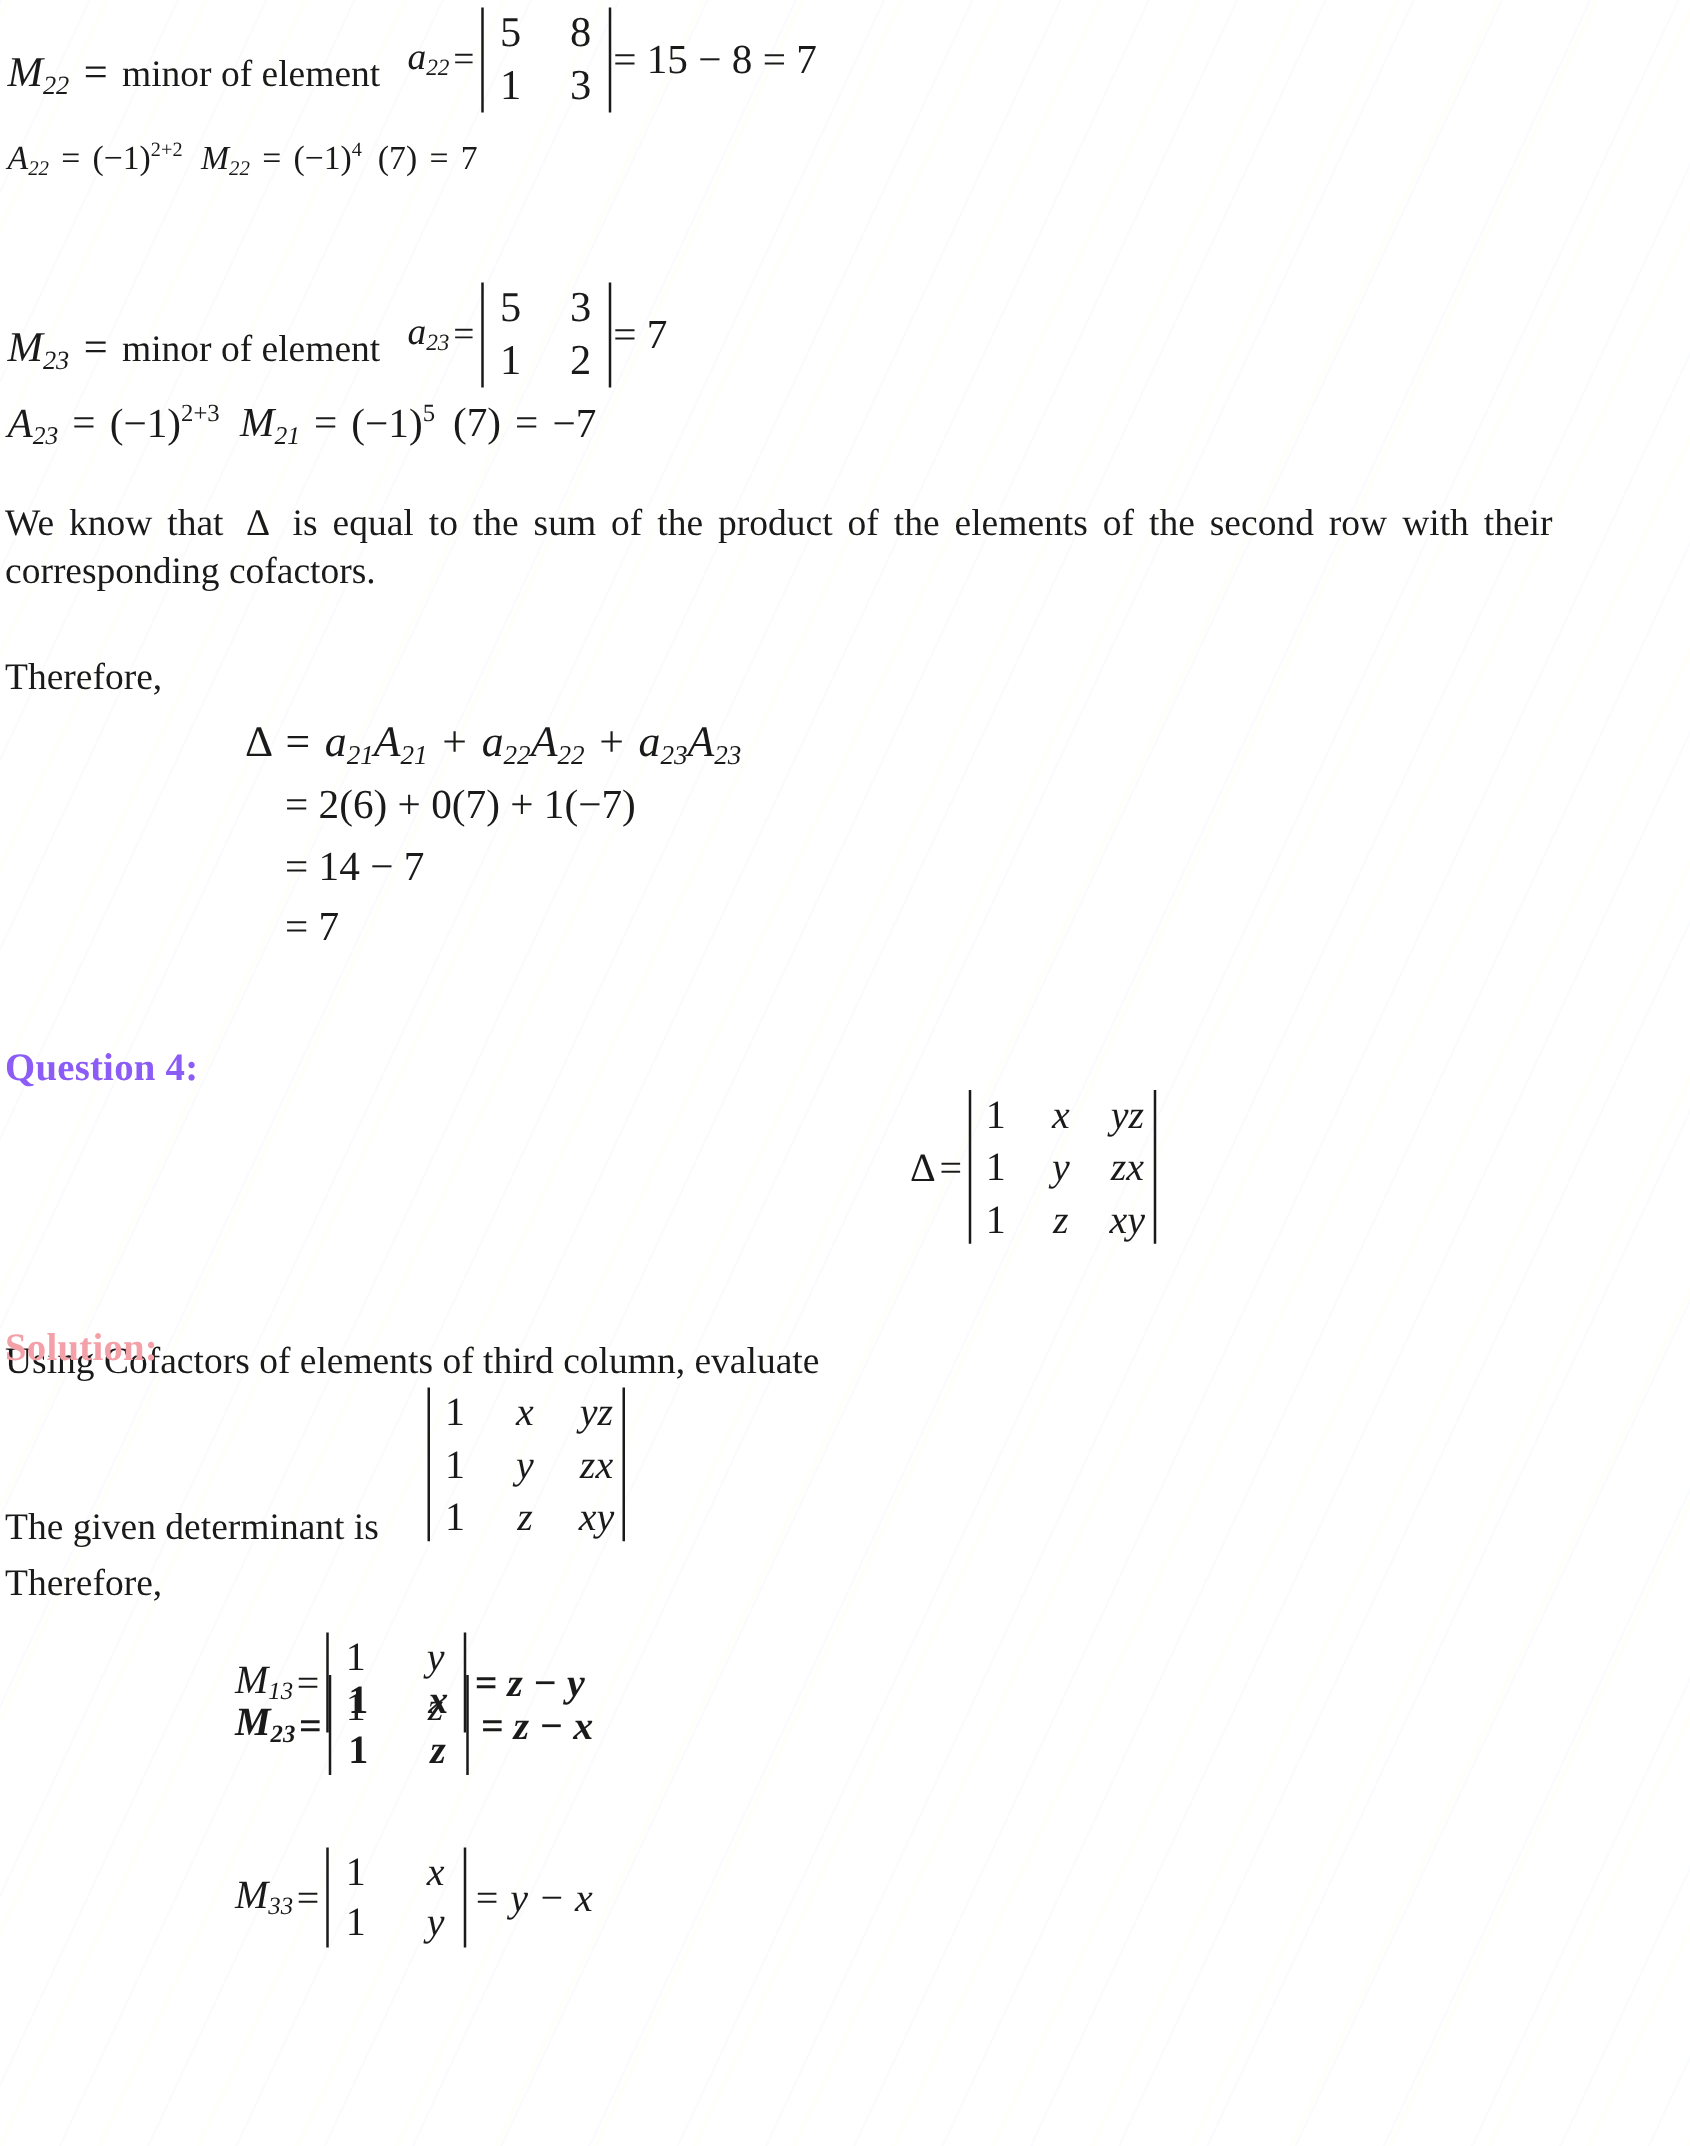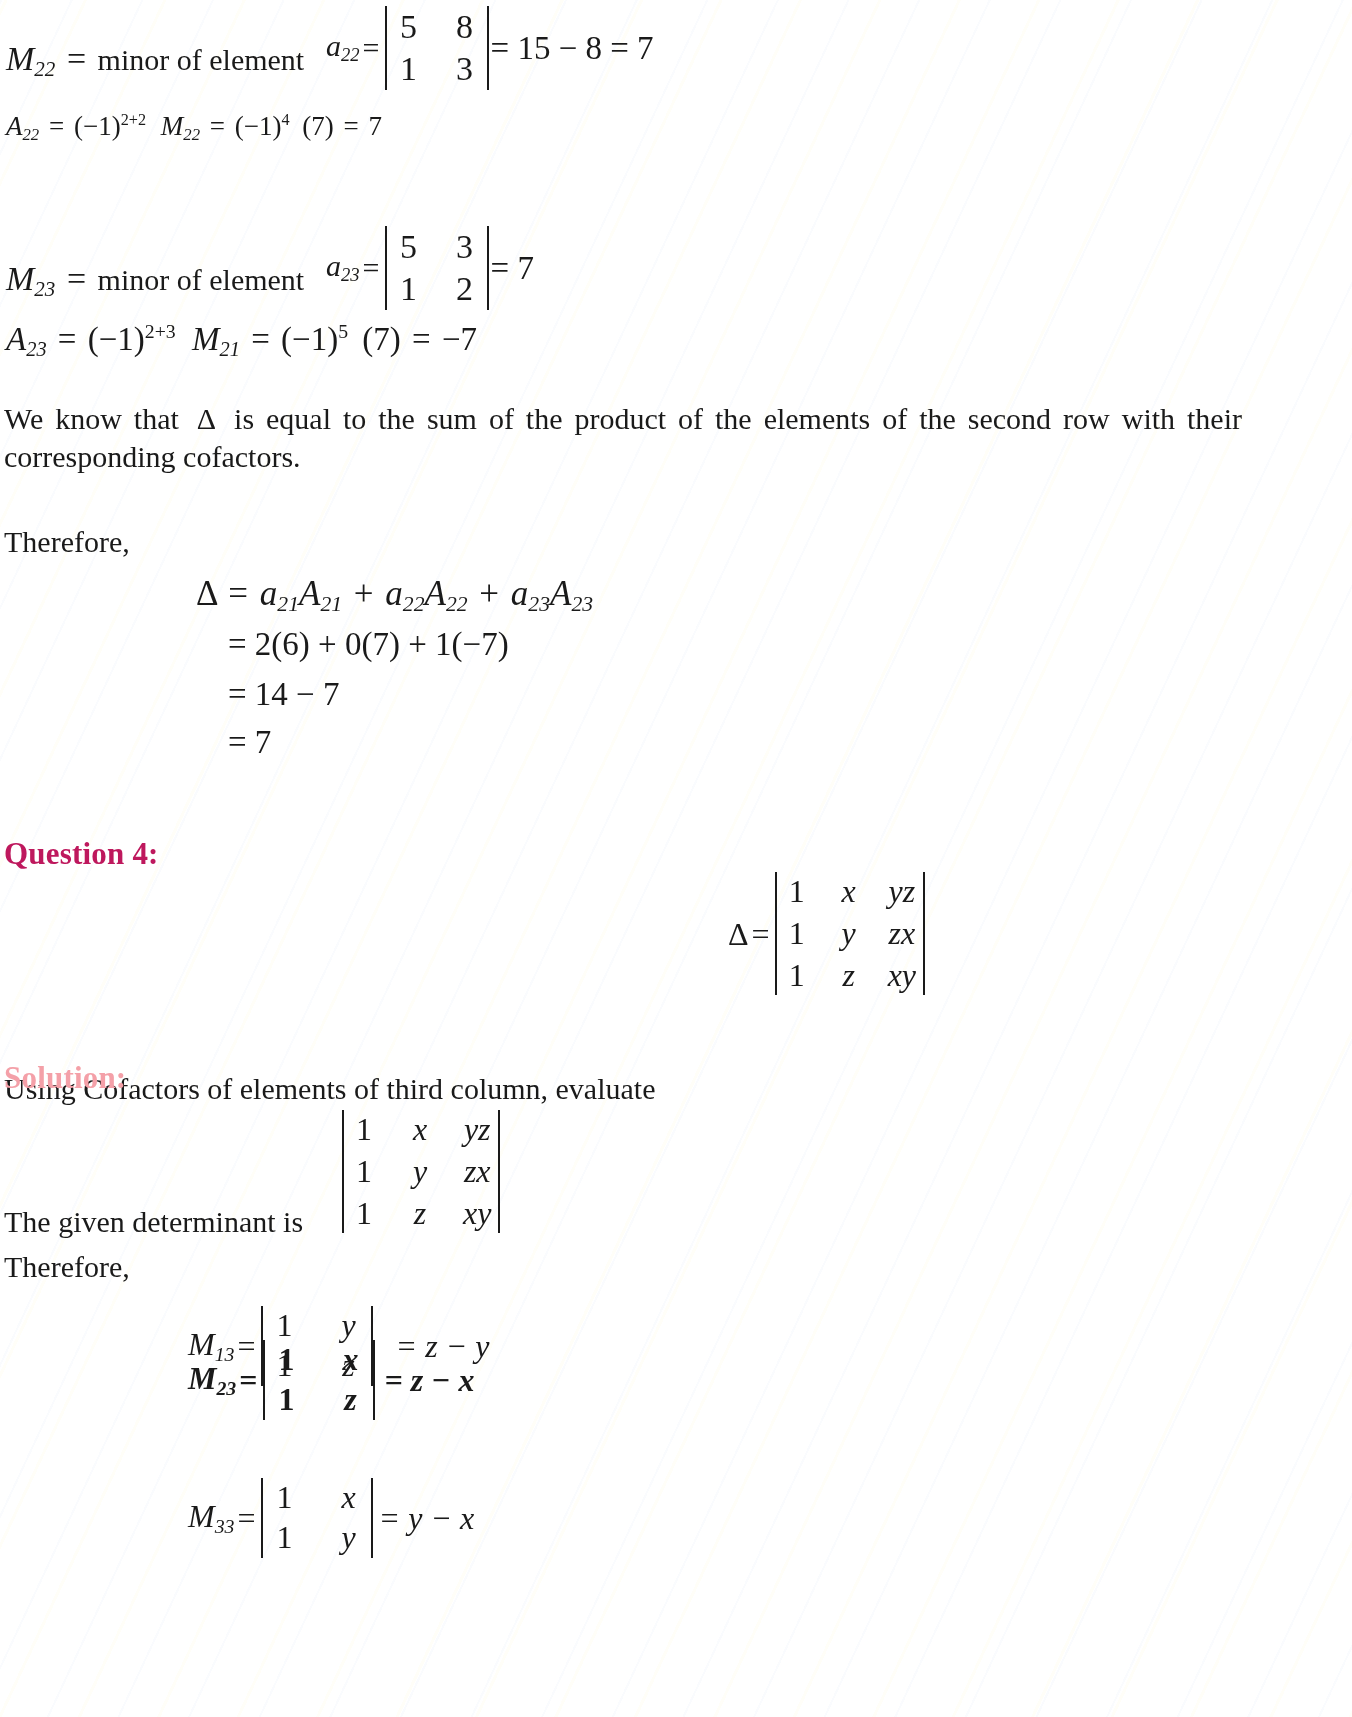--- a/index.html
+++ b/index.html
@@ -189,21 +189,21 @@
     <span class="op">+</span>
     <span class="mi">a</span><sub class="sb">22</sub><span class="mi">A</span><sub class="sb">22</sub>
     <span class="op">+</span>
     <span class="mi">a</span><sub class="sb">23</sub><span class="mi">A</span><sub class="sb">23</sub>
   </div>
 
   <div class="mathrow" style="left:228px; top:628px; font-size:33px;">= 2(6) + 0(7) + 1(−7)</div>
   <div class="mathrow" style="left:228px; top:678px; font-size:33px;">= 14 − 7</div>
   <div class="mathrow" style="left:228px; top:726px; font-size:33px;">= 7</div>
 
-  <div class="qheading" style="left: 4px; top: 836px; color: #be185d;">Question 4:</div>
+  <div class="qheading" style="left: 4px; top: 836px; color: #8b5cf6;">Question 4:</div>
 
   <div class="mathrow" style="left:728px; top:872px; font-size:32px; display:flex; align-items:center;">
     <span>Δ</span>
     <span class="op">=</span>
     <span class="det c3" style="font-size:32px;">
       <span class="cell num">1</span>
       <span class="cell">x</span>
       <span class="cell">yz</span>
       <span class="cell num">1</span>
       <span class="cell">y</span>
@@ -238,21 +238,21 @@
 
   <div class="mathrow" style="left:188px; top:1306px; font-size:32px; display:flex; align-items:center;text-align:right;">
     <span><span class="mi">M</span><sub class="sb">13</sub></span>
     <span class="op">=</span>
     <span class="det c2 narrow" style="font-size:32px;">
       <span class="cell num">1</span>
       <span class="cell">y</span>
       <span class="cell num">1</span>
       <span class="cell">z</span>
     </span>
-    <span class="mi" style="margin-left:21px;">= z − y</span>
+    <span class="mi" style="margin-left:5px;font-weight:bold;">= z − y</span>
   </div>
 
   <div class="mathrow" style="left:188px; top:1340px; font-size:32px; display:flex; align-items:center;font-weight:bold;">
     <span><span class="mi">M</span><sub class="sb">23</sub></span>
     <span class="op">=</span>
     <span class="det c2 narrow" style="font-size:32px;">
       <span class="cell num">1</span>
       <span class="cell">x</span>
       <span class="cell num">1</span>
       <span class="cell">z</span>

